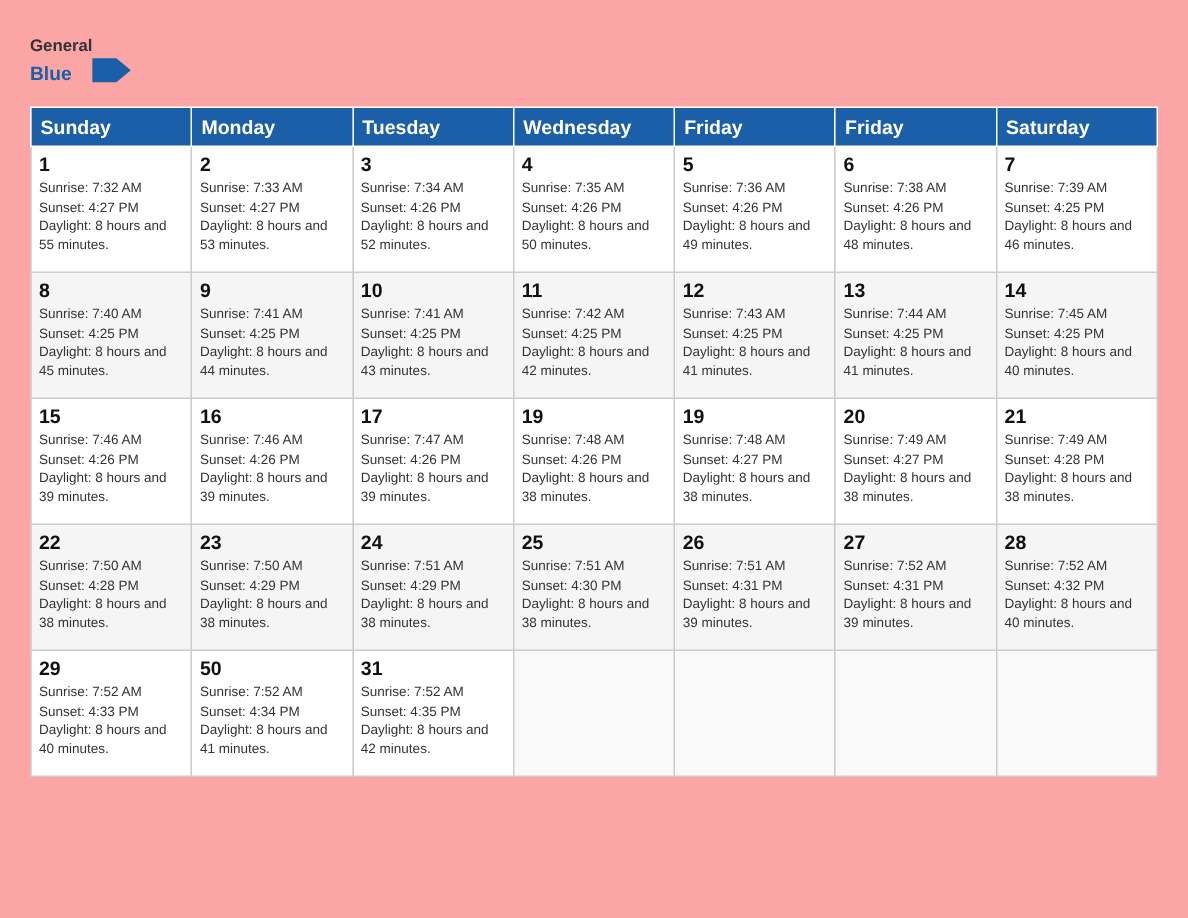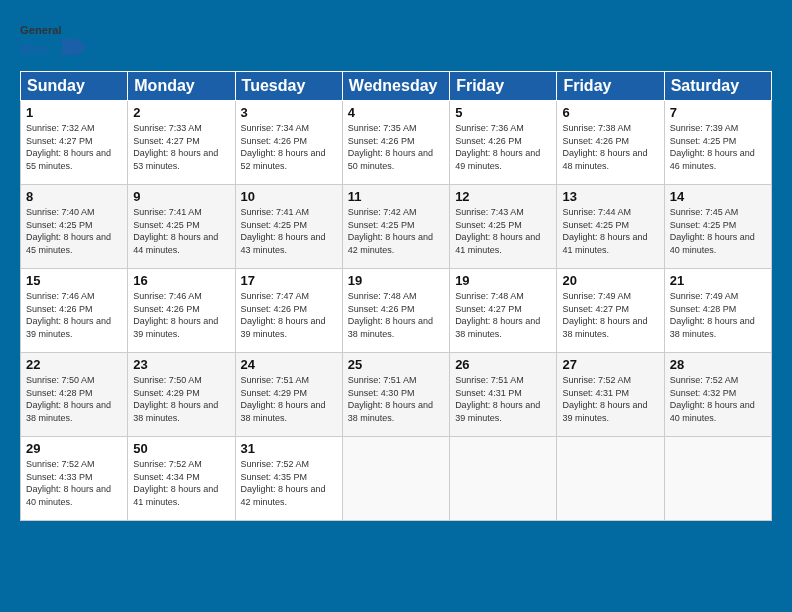--- a/index.html
+++ b/index.html
@@ -7,21 +7,21 @@
       font-family: Arial, sans-serif;
       background: #fff;
       width: 792px;
       height: 612px;
       overflow: hidden;
     }
     .page {
       width: 792px;
       height: 612px;
       padding: 16px 20px 10px 20px;
-      background: #0369a1;
+      background: #fca5a5;
     }
     .header {
       display: flex;
       justify-content: space-between;
       align-items: flex-start;
       margin-bottom: 10px;
     }
     .logo {
       display: flex;
       flex-direction: column;
@@ -41,21 +41,21 @@
       margin-top: 2px;
     }
     .calendar {
       width: 100%;
       border-collapse: collapse;
       table-layout: fixed;
     }
     .calendar th {
       background: #1a5fa8;
       color: #fff;
-      font-size: 16px;
+      font-size: 13px;
       font-weight: bold;
       padding: 5px 6px;
       text-align: left;
       border: 1px solid #fff;
       margin-top: 36px;
     }
     .calendar td {
       border: 1px solid #ccc;
       vertical-align: top;
       padding: 4px 5px;

